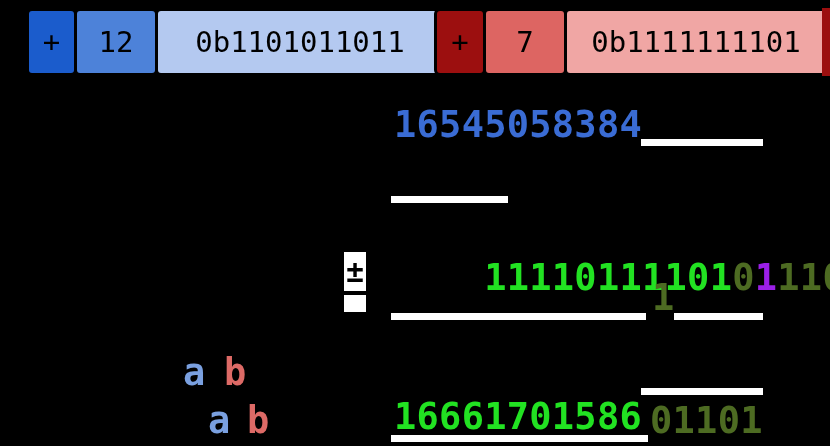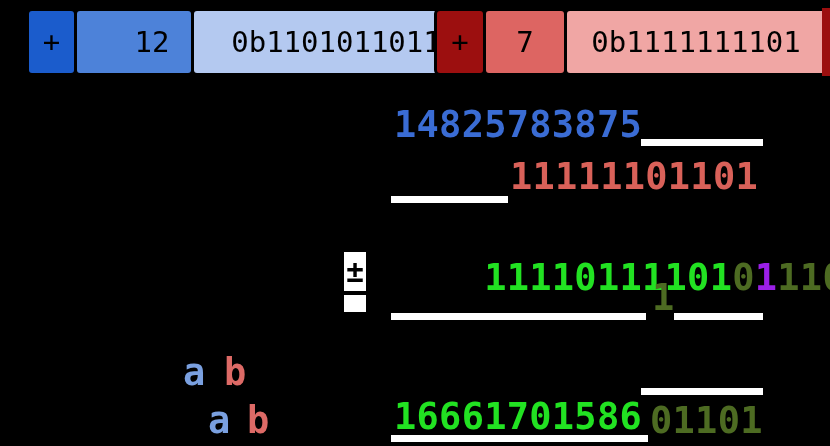--- a/index.html
+++ b/index.html
@@ -4,21 +4,21 @@
 <style>
   html,body{margin:0;padding:0;background:#000;}
   #stage{
     position:relative;width:830px;height:446px;background:var(--bg,#000);
     overflow:hidden;font-family:"DejaVu Sans Mono",monospace;
   }
   
   .opbox{position:absolute;top:8px;display:flex;background:#000;border:3px solid #000;border-radius:6px;gap:3px;height:62px;box-sizing:content-box;}
   .seg{display:flex;align-items:center;justify-content:center;border-radius:3px;color:var(--box-text,#000);font-size:29px;white-space:pre;}
   .seg-sign1{background:var(--box1-sign);width:45px;}
-  .seg-exp1{background:var(--box1-exp);width:78px;padding-left:36px;}
+  .seg-exp1{background:var(--box1-exp);width:78px;}
   .seg-man1{background:var(--box1-man);width:284px;}
   .seg-sign2{background:var(--box2-sign);width:46px;}
   .seg-exp2{background:var(--box2-exp);width:78px;}
   .seg-man2{background:var(--box2-man);width:258px;}
   .clip-edge{position:absolute;left:822px;top:8px;width:8px;height:68px;background:var(--box2-sign);}
   
   .brow{position:absolute;font-size:37px;font-weight:bold;line-height:1;white-space:pre;letter-spacing:0.27px;}
   .c-blue{color:var(--blue-digit);}
   .c-red{color:var(--red-digit);}
   .c-green{color:var(--green-bright);margin-top:44px;}
@@ -43,25 +43,24 @@
     <div class="seg seg-man1">0b1101011011</div>
   </div>
 
   <div class="opbox" style="left:434px;">
     <div class="seg seg-sign2">+</div>
     <div class="seg seg-exp2">7</div>
     <div class="seg seg-man2">0b1111111101</div>
   </div>
   <div class="clip-edge"></div>
 
-  <div class="brow c-blue" style="left:394px;top:106px;">14825783875</div>
+  <div class="brow c-blue" style="left:394px;top:106px;">16545058384</div>
   <div class="uline" style="left:641px;top:139px;width:122px;"></div>
 
   <div class="uline" style="left:391px;top:196px;width:117px;"></div>
-  <div class="brow c-red" style="left:510px;top:158px;">11111101101</div>
 
   <div class="pmbox">
     <span class="pm">±</span>
     <span class="pmbar"></span>
   </div>
 
   <div class="brow" style="left:394px;top:222px;">
     <span class="c-green">11110111101</span><span class="c-olive">0</span><span class="c-purple">1</span><span class="c-olive">1101</span>
   </div>
 

